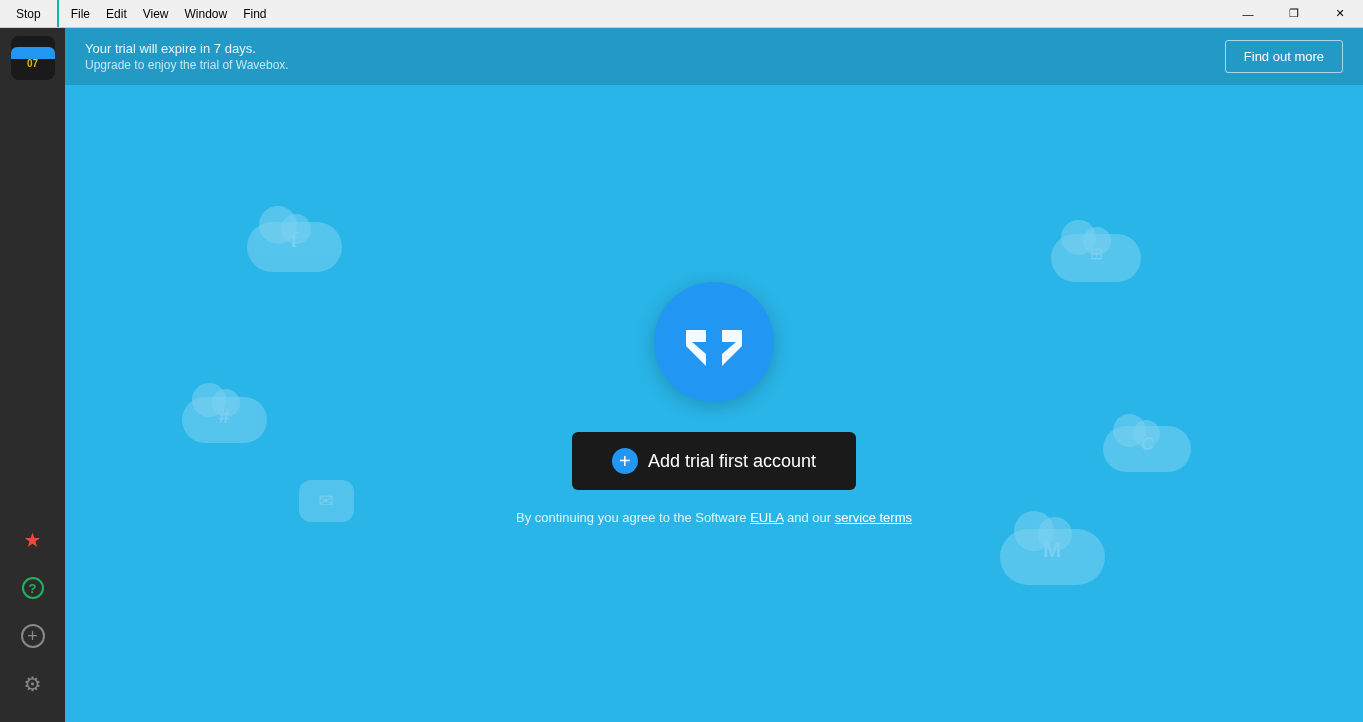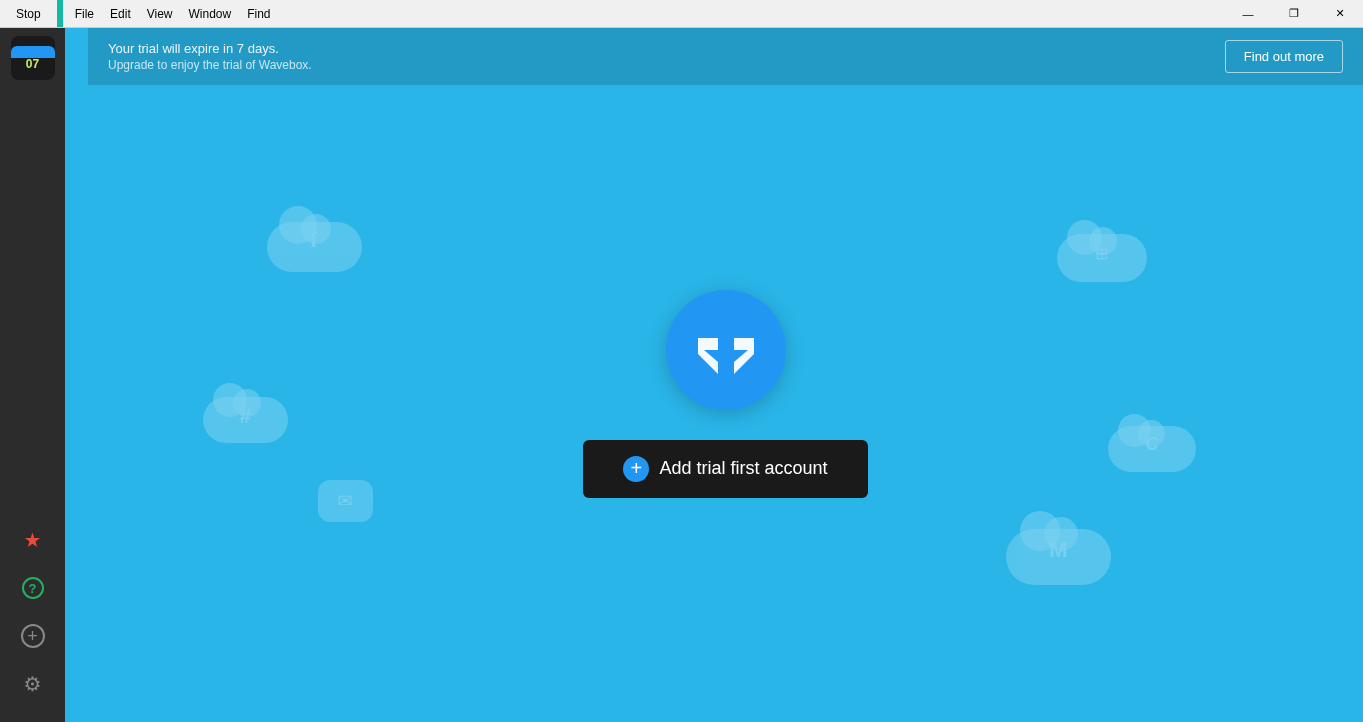--- a/index.html
+++ b/index.html
@@ -13,21 +13,21 @@
       display: flex;
       align-items: center;
       border-bottom: 1px solid #ccc;
       position: relative;
     }
     .title-bar-stop {
       height: 100%;
       padding: 0 16px;
       background: #f0f0f0;
       border: none;
-      border-right: 6px solid #14b8a6;
+      border-right: 2px solid #14b8a6;
       font-size: 12px;
       cursor: pointer;
       display: flex;
       align-items: center;
     }
     .menu-bar {
       display: flex;
       align-items: center;
       height: 100%;
       padding: 12px 4px;
@@ -103,23 +103,23 @@
       background: #2196F3;
       border-radius: 6px 6px 0 0;
       height: 12px;
       display: flex;
       align-items: center;
       justify-content: center;
       font-size: 7px;
       color: white;
     }
     .calendar-num {
-      font-size: 12px;
+      font-size: 10px;
       font-weight: bold;
-      color: #bef264;
+      color: #eab308;
       line-height: 1;
     }
 
     .sidebar-spacer { flex: 1; }
 
     .sidebar-icon {
       width: 44px;
       height: 44px;
       display: flex;
       align-items: center;
@@ -133,21 +133,20 @@
     .sidebar-icon.green { color: #27ae60; }
 
     
     .main-content {
       flex: 1;
       background: #29b5e8;
       position: relative;
       overflow: hidden;
       display: flex;
       flex-direction: column;
-      padding-left: 23px;
     }
 
     
     .trial-banner {
       background: rgba(0,0,0,0.15);
       padding: 12px 20px;
       display: flex;
       align-items: center;
       gap: 16px;
     }
@@ -364,16 +363,19 @@
               <polygon points="28,-12 8,-12 8,0 22,0 8,12 8,24 28,4" fill="white" opacity="0.95"></polygon>
             </g>
           </svg>
         </div>
 
         <button class="add-account-btn">
           <div class="add-icon">+</div>
           <span>Add trial first account</span>
         </button>
 
+        <div class="legal-text">
+          <span>By continuing you agree to the Software </span><span class="legal-link">EULA</span><span> and our </span><span class="legal-link">service terms</span>
+        </div>
       </div>
     </div>
   </div>
 </div>
 
 </body></html>

